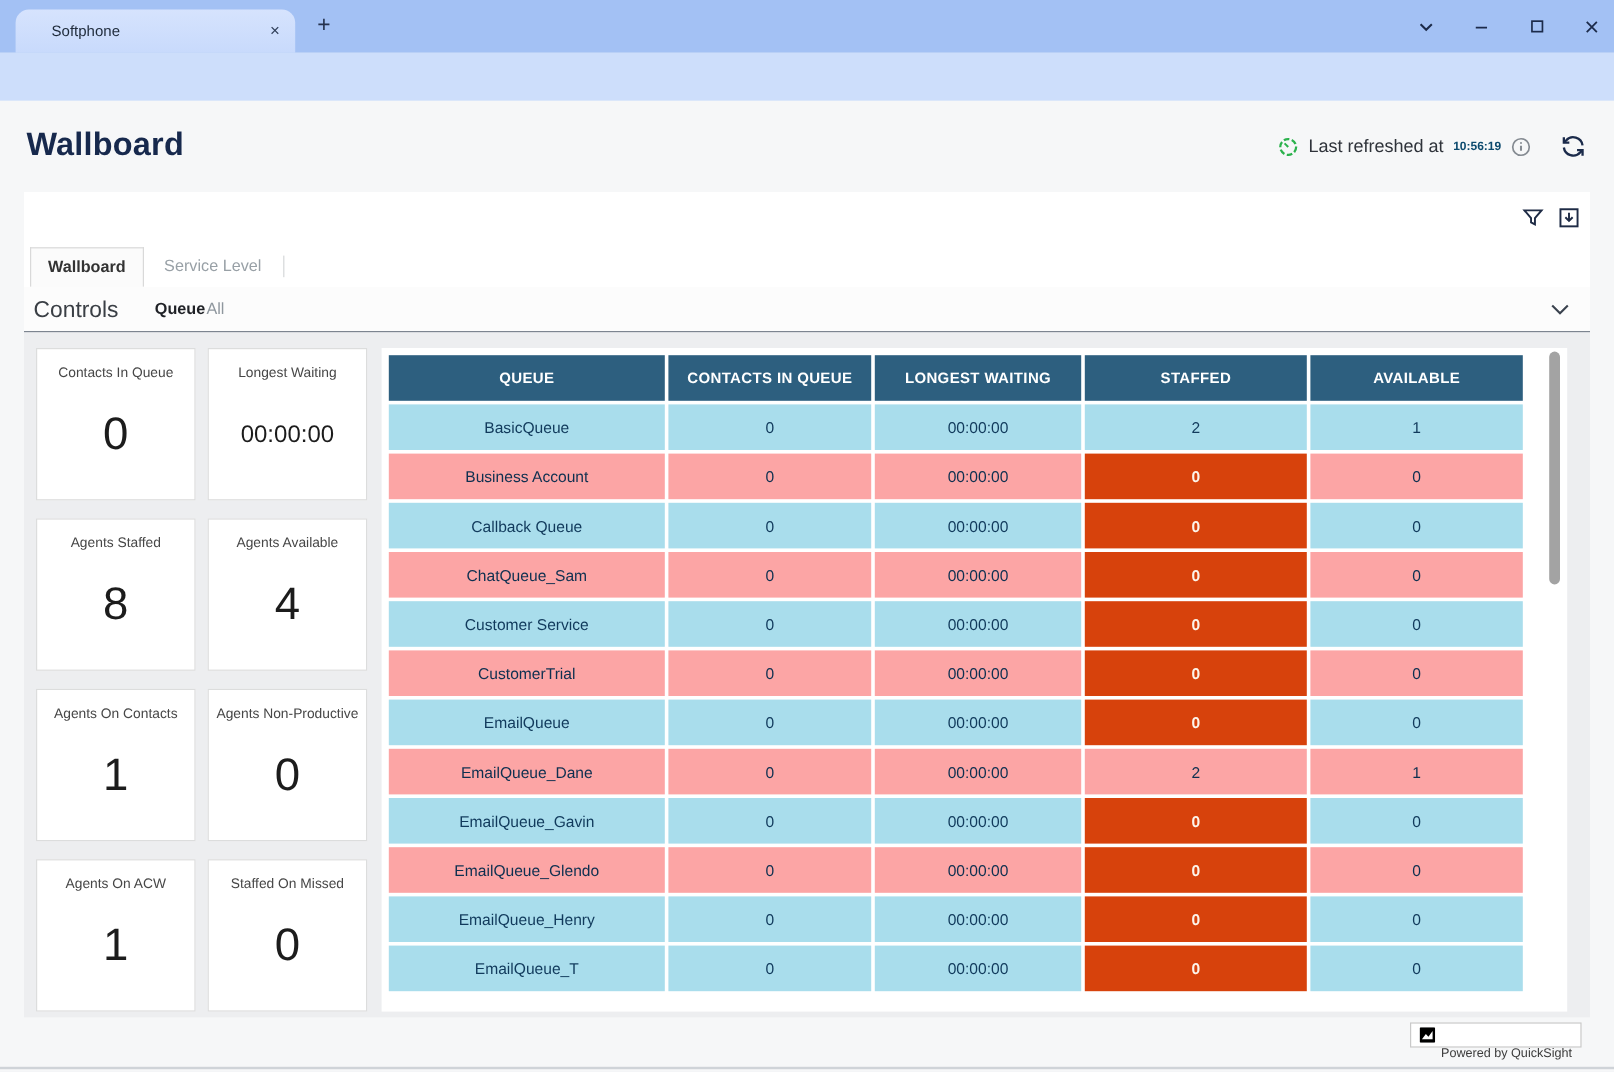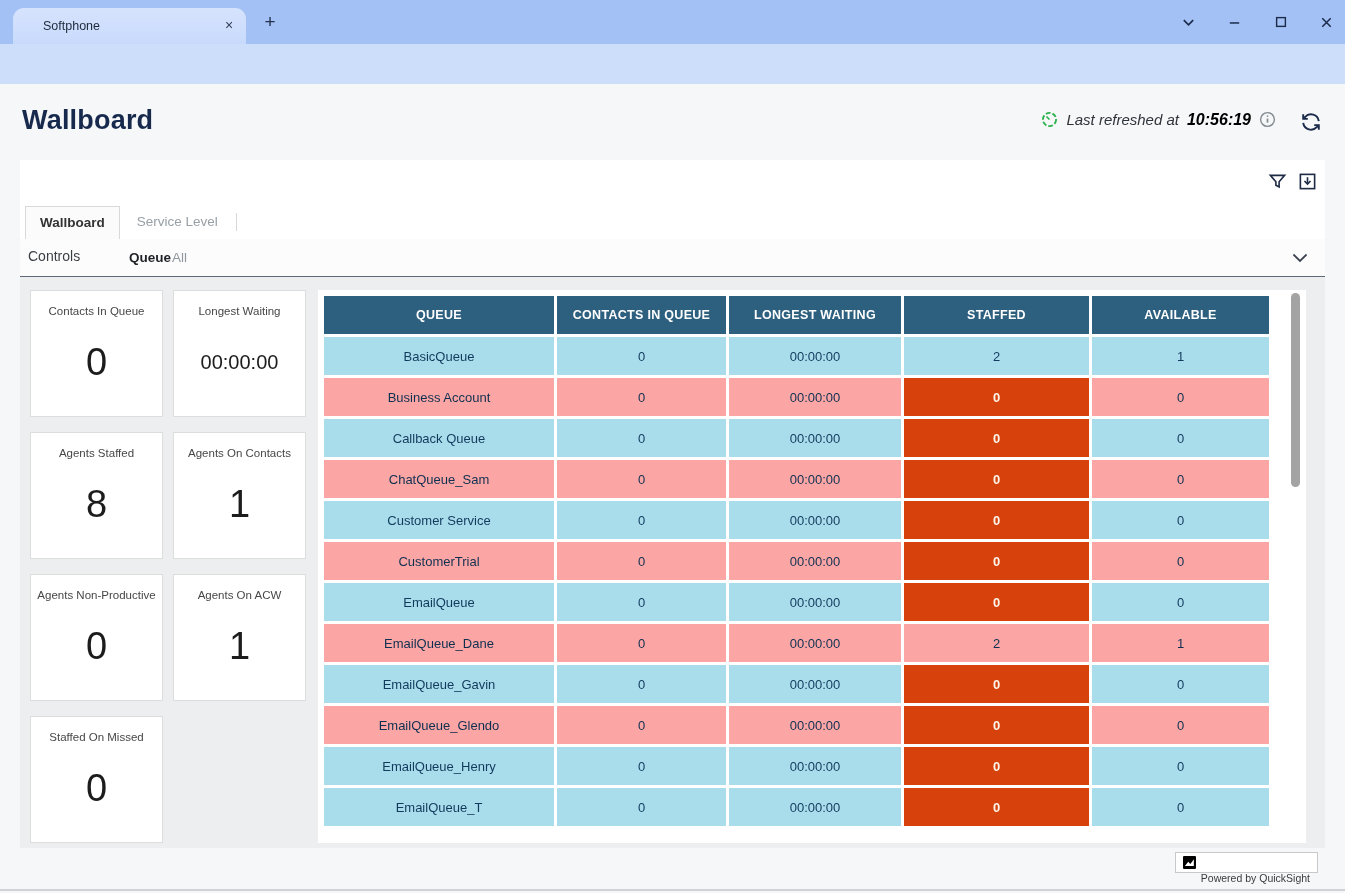--- a/index.html
+++ b/index.html
@@ -30,37 +30,37 @@
   .ext-black::before { left:4px; } .ext-black::after { right:4px; }
   .darkreader { width:19px; height:19px; border:2.5px solid #111; border-radius:2px; background:linear-gradient(90deg,#111 50%,#fff 50%); }
   .avatar { width:24px; height:24px; border-radius:50%; background:linear-gradient(135deg,#f6c0a6 30%,#ef9277 55%,#d96a54 75%); }
   .update-btn { position:absolute; left:1261px; top:50px; width:71px; height:29px; border:1.5px solid #56688a; border-radius:15px; background:#f8fbff; display:flex; align-items:center; justify-content:center; gap:5px; }
   .update-btn span.lbl { font-size:12.5px; font-weight:600; color:#17233c; }
   .update-btn span.kebab { font-size:13px; font-weight:700; color:#17233c; }
 
   
   .page { position:absolute; left:0; top:84px; width:1345px; height:807px; background:#f6f7f8; }
   .page-title { position:absolute; left:22px; top:21px; font-size:27px; font-weight:800; color:#17294d; letter-spacing:0.2px; }
-  .refresh-row { position:absolute; right:23px; top:27px; display:flex; gap:8px;font-style:italic; }
+  .refresh-row { position:absolute; right:23px; top:27px; display:flex; align-items:center; gap:8px; }
   .refresh-row .lbl { font-size:15px; color:#2f333a; }
-  .refresh-row .time { font-size:16px; font-weight:700; color:#000000; }
+  .refresh-row .time { font-size:10px; font-weight:700; color:#0c4a6e; }
   .icon16 { width:17px; height:17px; }
   .refresh-icon { width:22px; height:22px; color:#1b2b4b; margin-left:16px; }
 
   .panel { position:absolute; left:20px; top:76px; width:1305px; height:688px; background:#ffffff; }
   .panel-icons { position:absolute; right:8px; top:12px; display:flex; gap:11px; color:#1e2b45; }
   .panel-icons svg { width:19px; height:19px; }
 
   .ptabs { position:absolute; left:5px; top:46px; height:33px; display:flex; align-items:flex-end; }
   .ptab-active { height:33px; line-height:31px; padding:0 14px; border:1px solid #d9d9d9; border-bottom:none; background:#fbfbfb; font-size:13.5px; font-weight:700; color:#333; }
   .ptab-inactive { height:33px; line-height:31px; padding:0 17px; font-size:13.5px; color:#98a0a6;text-align:center; }
   .ptab-sep { width:1px; height:18px; background:#d5d7d9; margin-bottom:8px; margin-left:1px; }
 
   .controls-bar { position:absolute; left:0; top:79px; width:100%; height:38px; background:#fcfcfc; border-bottom:1px solid #5e6876; }
-  .controls-label { position:absolute; left:8px; top:9px; font-size:14px; color:#3a3f45; }
+  .controls-label { position:absolute; left:8px; top:9px; font-size:19px; color:#3a3f45; }
   .filter-name { position:absolute; left:109px; top:11px; font-size:13.5px; font-weight:700; color:#1f2126; }
   .filter-value { position:absolute; left:152px; top:11px; font-size:13.5px; color:#8f979e; }
   .controls-chevron { position:absolute; right:17px; top:12px; width:16px; height:14px; color:#3c4450; }
 
   .dashboard { position:absolute; left:0; top:117px; width:100%; height:571px; background:#edeef0;text-decoration:underline; }
 
   .kpi-grid { position:absolute; left:10px; top:13px; width:276px; height:553px; display:grid; grid-template-columns:133px 133px; grid-auto-rows:127px; column-gap:10px; row-gap:15px; }
   .kpi-card { background:#ffffff; border:1px solid #dcdddd; display:flex; flex-direction:column; align-items:center; }
   .kpi-label { margin-top:13px; font-size:11.5px; color:#474747; text-align:center; line-height:1.25; padding:0 6px; }
   .kpi-valwrap { flex:1; display:flex; align-items:center; justify-content:center; padding-bottom:10px; }
@@ -257,20 +257,26 @@
           <div class="kpi-card">
             <div class="kpi-label">Longest Waiting</div>
             <div class="kpi-valwrap">
               <div class="kpi-value small">00:00:00</div>
             </div>
           </div>
           <div class="kpi-card">
             <div class="kpi-label">Agents Staffed</div>
             <div class="kpi-valwrap">
               <div class="kpi-value">8</div>
+            </div>
+          </div>
+          <div class="kpi-card">
+            <div class="kpi-label">Agents Available</div>
+            <div class="kpi-valwrap">
+              <div class="kpi-value">4</div>
             </div>
           </div>
           <div class="kpi-card">
             <div class="kpi-label">Agents On Contacts</div>
             <div class="kpi-valwrap">
               <div class="kpi-value">1</div>
             </div>
           </div>
           <div class="kpi-card">
             <div class="kpi-label">Agents Non-Productive</div>

